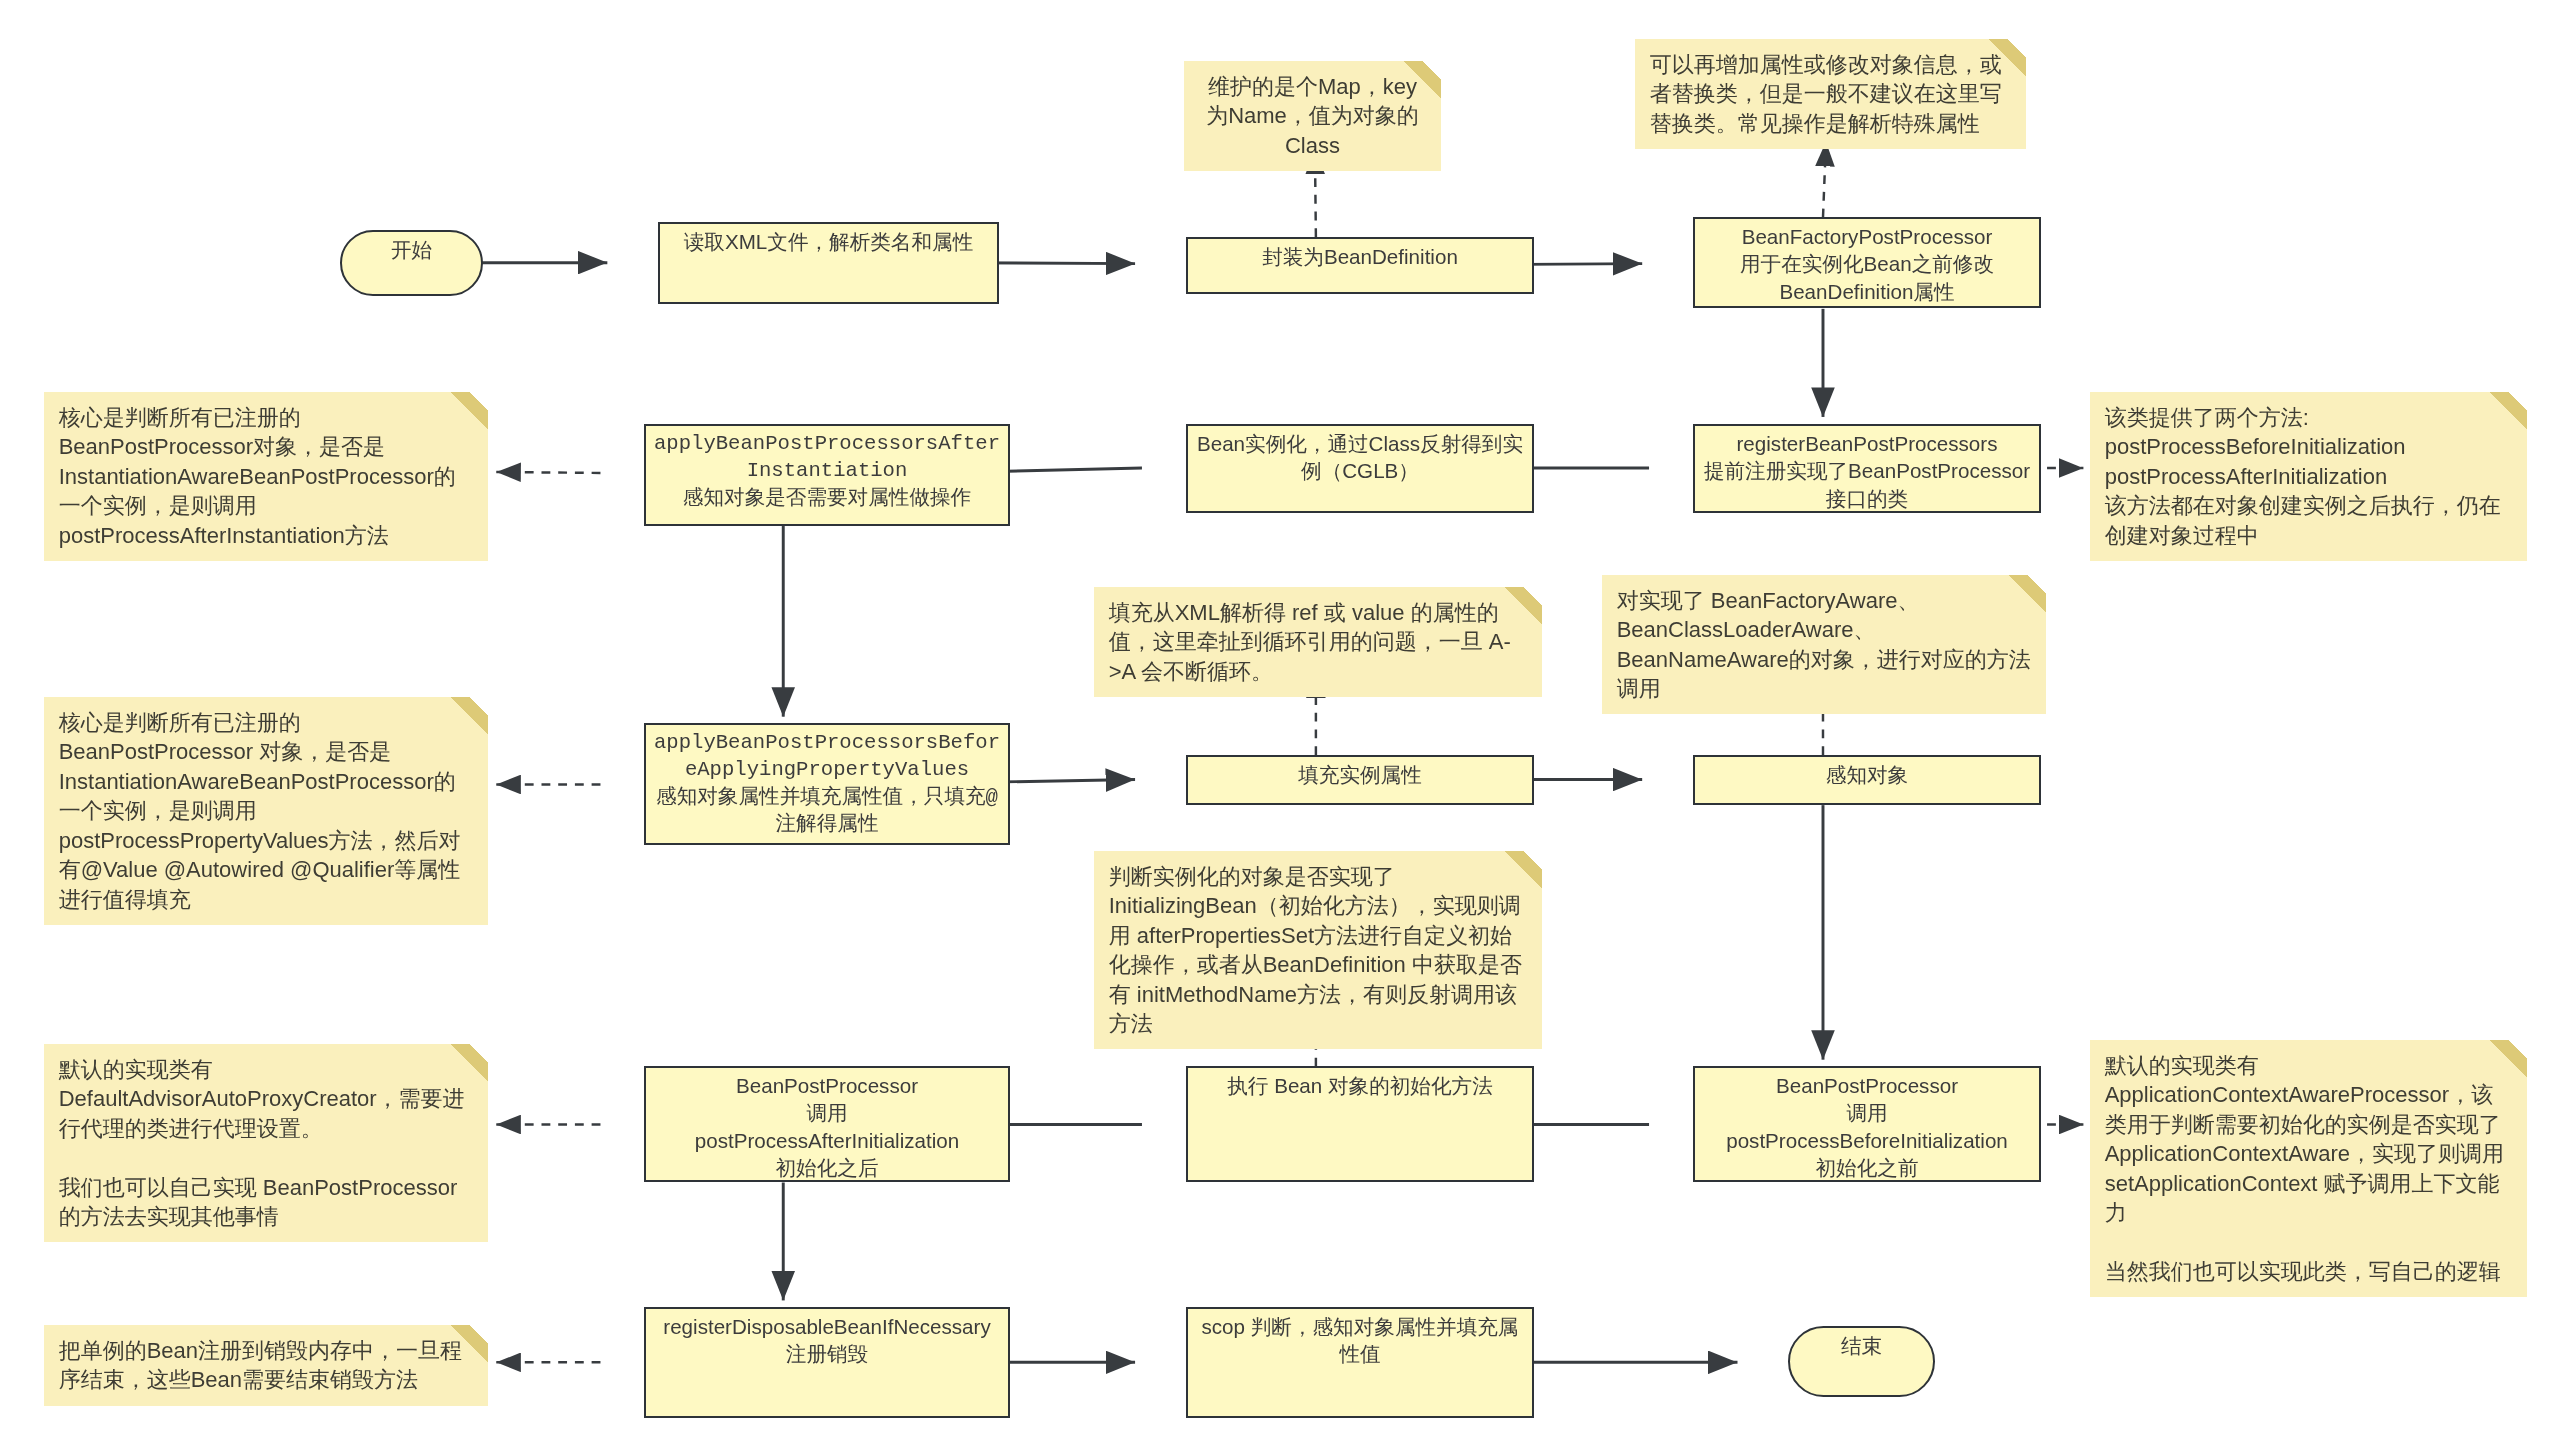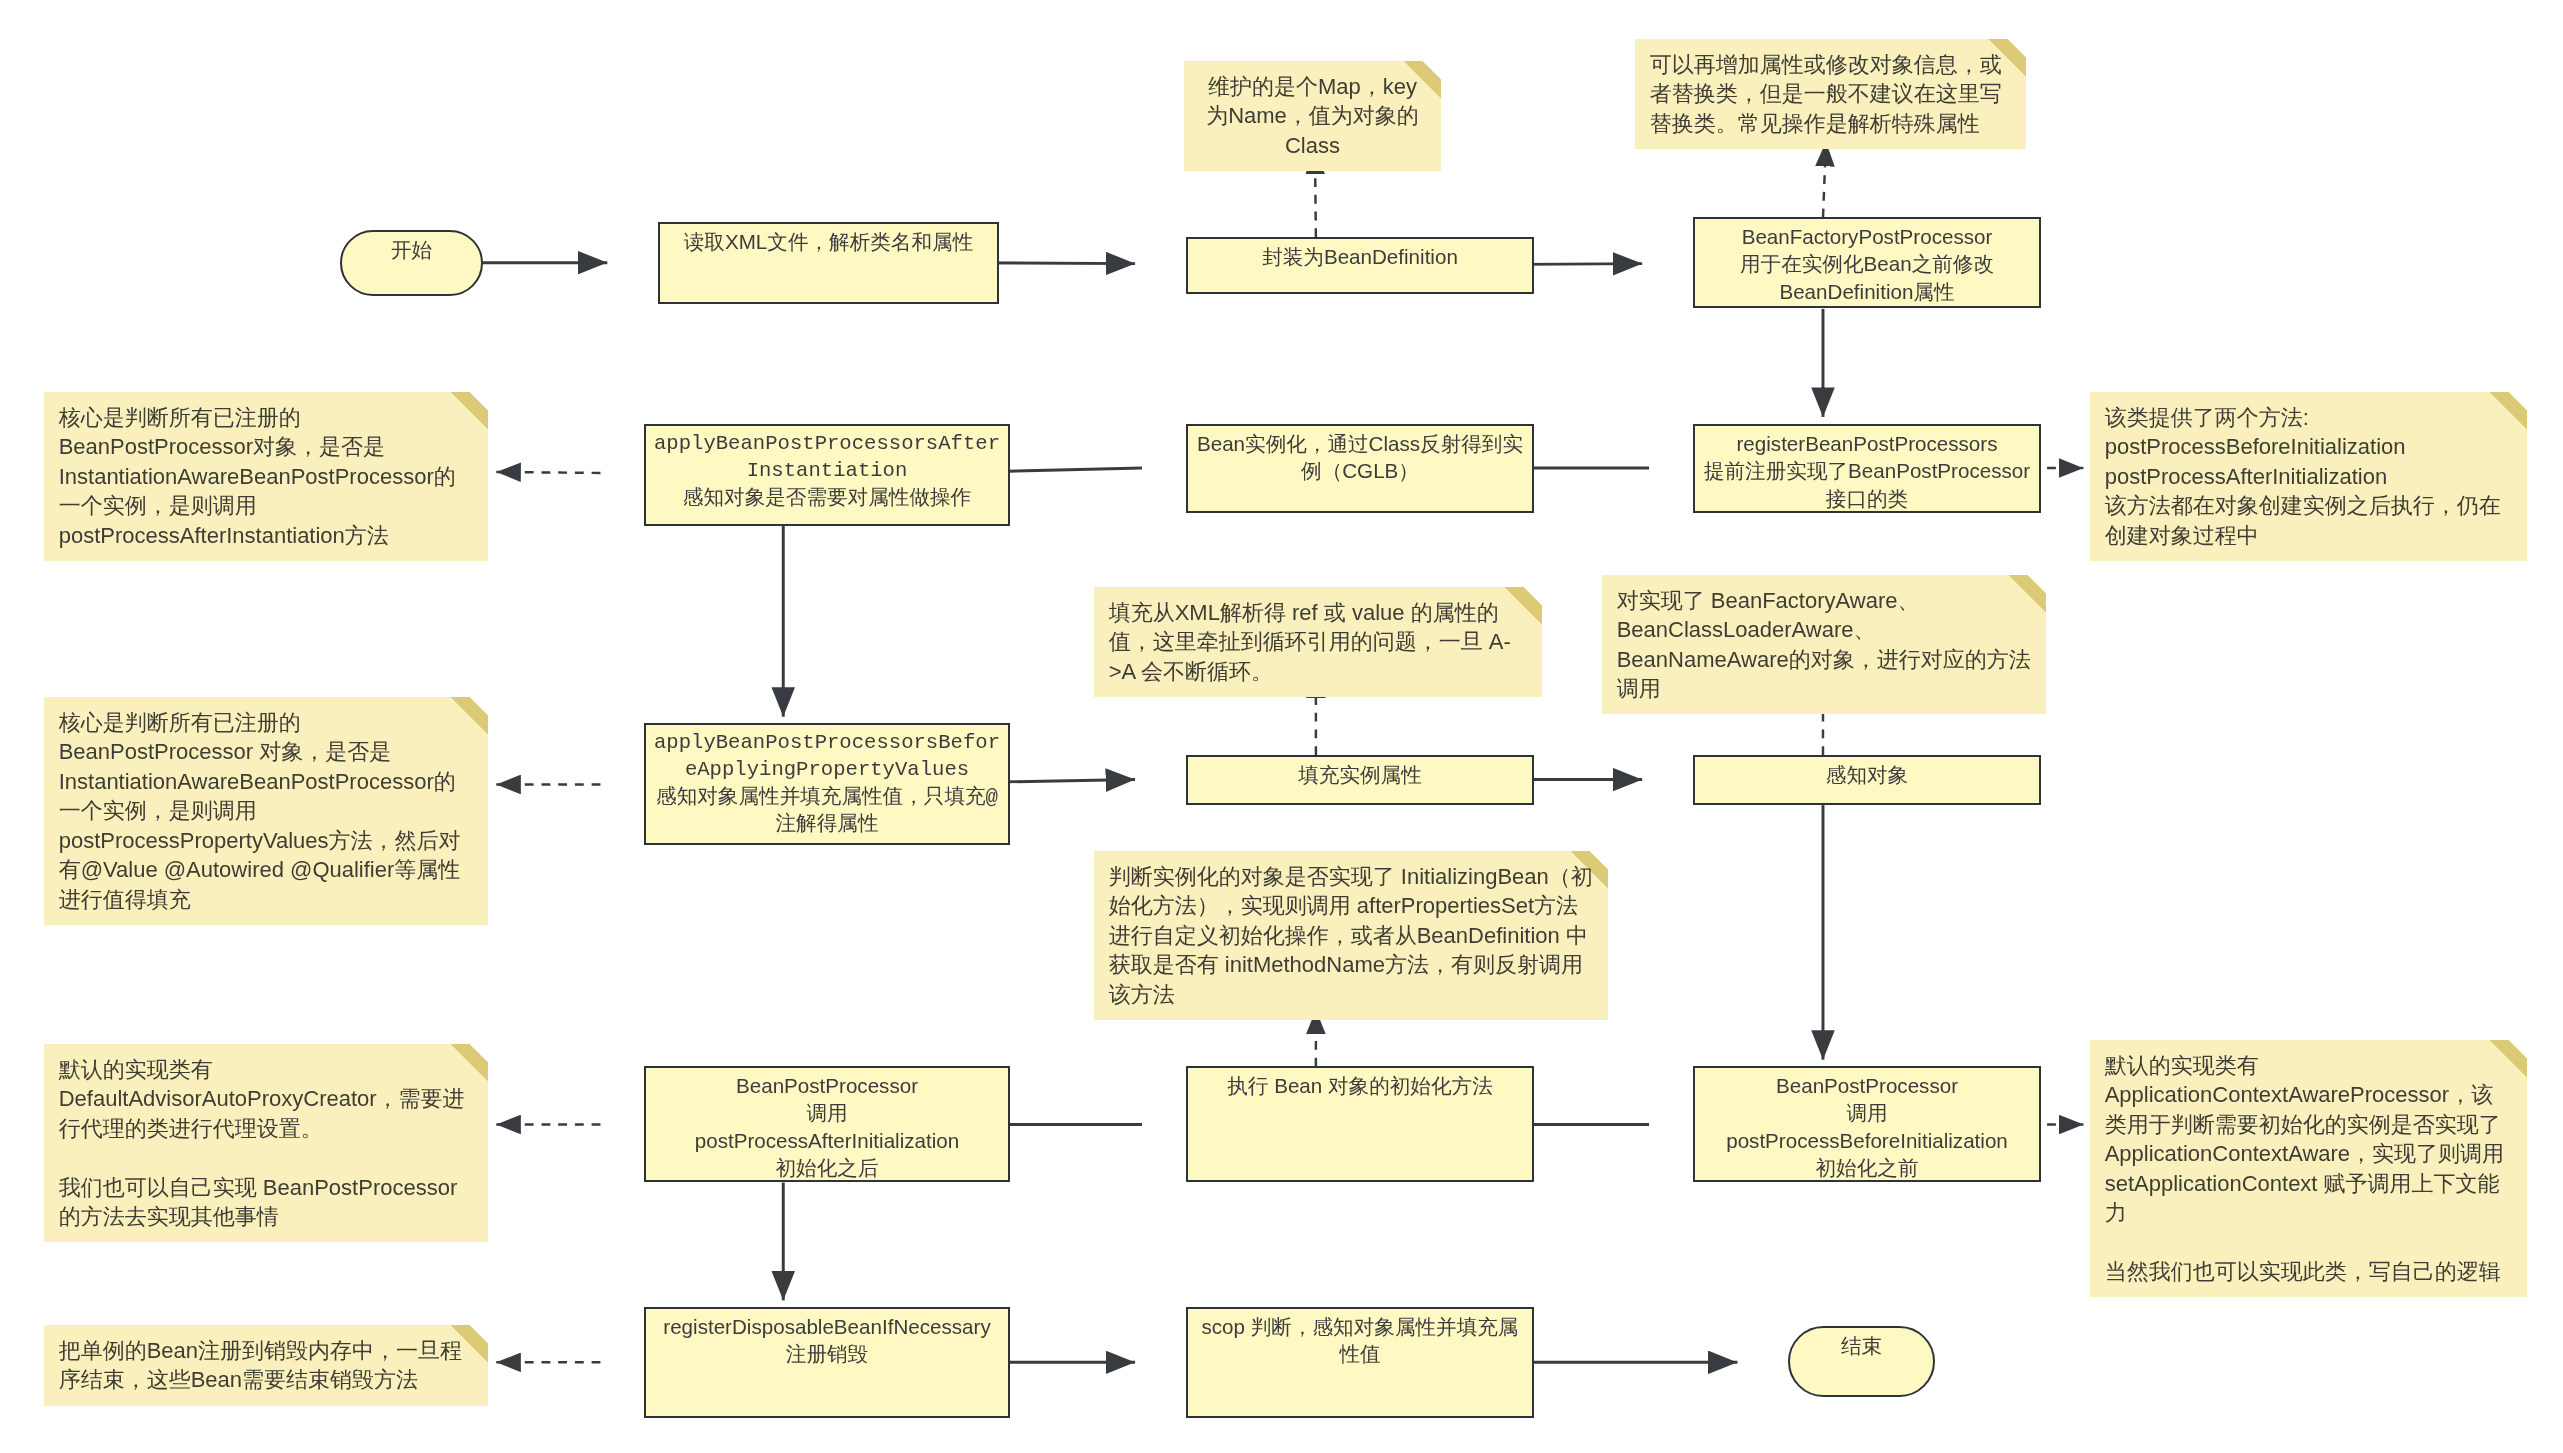--- a/index.html
+++ b/index.html
@@ -105,21 +105,21 @@
   <div class="note" style="left:1184px;top:61px;width:257px;min-height:82px;text-align:center">维护的是个Map，key为Name，值为对象的Class</div>
   <div class="note" style="left:1635px;top:39px;width:391px;min-height:94px">可以再增加属性或修改对象信息，或者替换类，但是一般不建议在这里写替换类。常见操作是解析特殊属性</div>
   <div class="note" style="left:44px;top:392px;width:444px;min-height:155px">核心是判断所有已注册的BeanPostProcessor对象，是否是InstantiationAwareBeanPostProcessor的一个实例，是则调用 postProcessAfterInstantiation方法</div>
   <div class="note" style="left:2090px;top:392px;width:437px;min-height:157px">该类提供了两个方法:
 postProcessBeforeInitialization
 postProcessAfterInitialization
 该方法都在对象创建实例之后执行，仍在创建对象过程中</div>
   <div class="note" style="left:1094px;top:587px;width:448px;min-height:79px">填充从XML解析得 ref 或 value 的属性的值，这里牵扯到循环引用的问题，一旦 A-&gt;A 会不断循环。</div>
   <div class="note" style="left:1602px;top:575px;width:444px;min-height:104px">对实现了 BeanFactoryAware、BeanClassLoaderAware、BeanNameAware的对象，进行对应的方法调用</div>
   <div class="note" style="left:44px;top:697px;width:444px;min-height:175px">核心是判断所有已注册的 BeanPostProcessor 对象，是否是InstantiationAwareBeanPostProcessor的一个实例，是则调用postProcessPropertyValues方法，然后对有@Value @Autowired @Qualifier等属性进行值得填充</div>
-  <div class="note" style="left:1094px;top:851px;width:514px;min-height:150px">判断实例化的对象是否实现了 InitializingBean（初始化方法），实现则调用 afterPropertiesSet方法进行自定义初始化操作，或者从BeanDefinition 中获取是否有 initMethodName方法，有则反射调用该方法</div>
+  <div class="note" style="left:1094px;top:851px;width:448px;min-height:150px">判断实例化的对象是否实现了 InitializingBean（初始化方法），实现则调用 afterPropertiesSet方法进行自定义初始化操作，或者从BeanDefinition 中获取是否有 initMethodName方法，有则反射调用该方法</div>
   <div class="note" style="left:44px;top:1044px;width:444px;min-height:171px">默认的实现类有 DefaultAdvisorAutoProxyCreator，需要进行代理的类进行代理设置。
 
 我们也可以自己实现 BeanPostProcessor 的方法去实现其他事情</div>
   <div class="note" style="left:2090px;top:1040px;width:437px;min-height:199px">默认的实现类有 ApplicationContextAwareProcessor，该类用于判断需要初始化的实例是否实现了 ApplicationContextAware，实现了则调用 setApplicationContext 赋予调用上下文能力
 
 当然我们也可以实现此类，写自己的逻辑</div>
   <div class="note" style="left:44px;top:1325px;width:444px;min-height:78px">把单例的Bean注册到销毁内存中，一旦程序结束，这些Bean需要结束销毁方法</div>
 
 </div>
 

